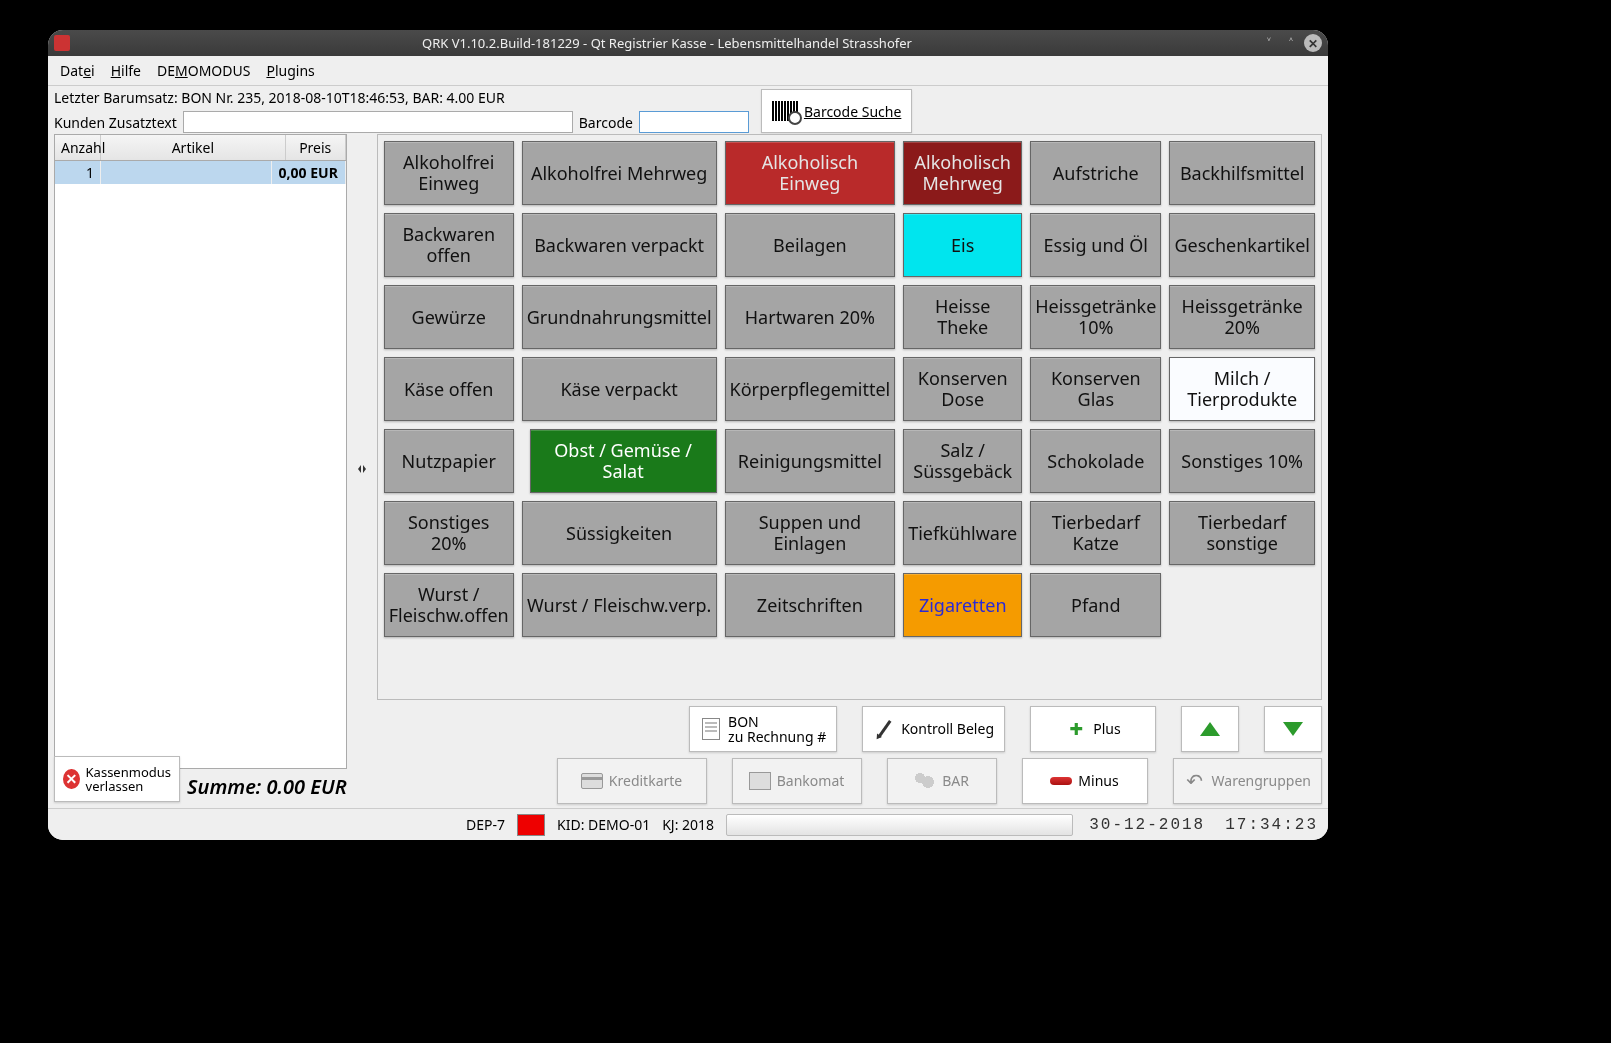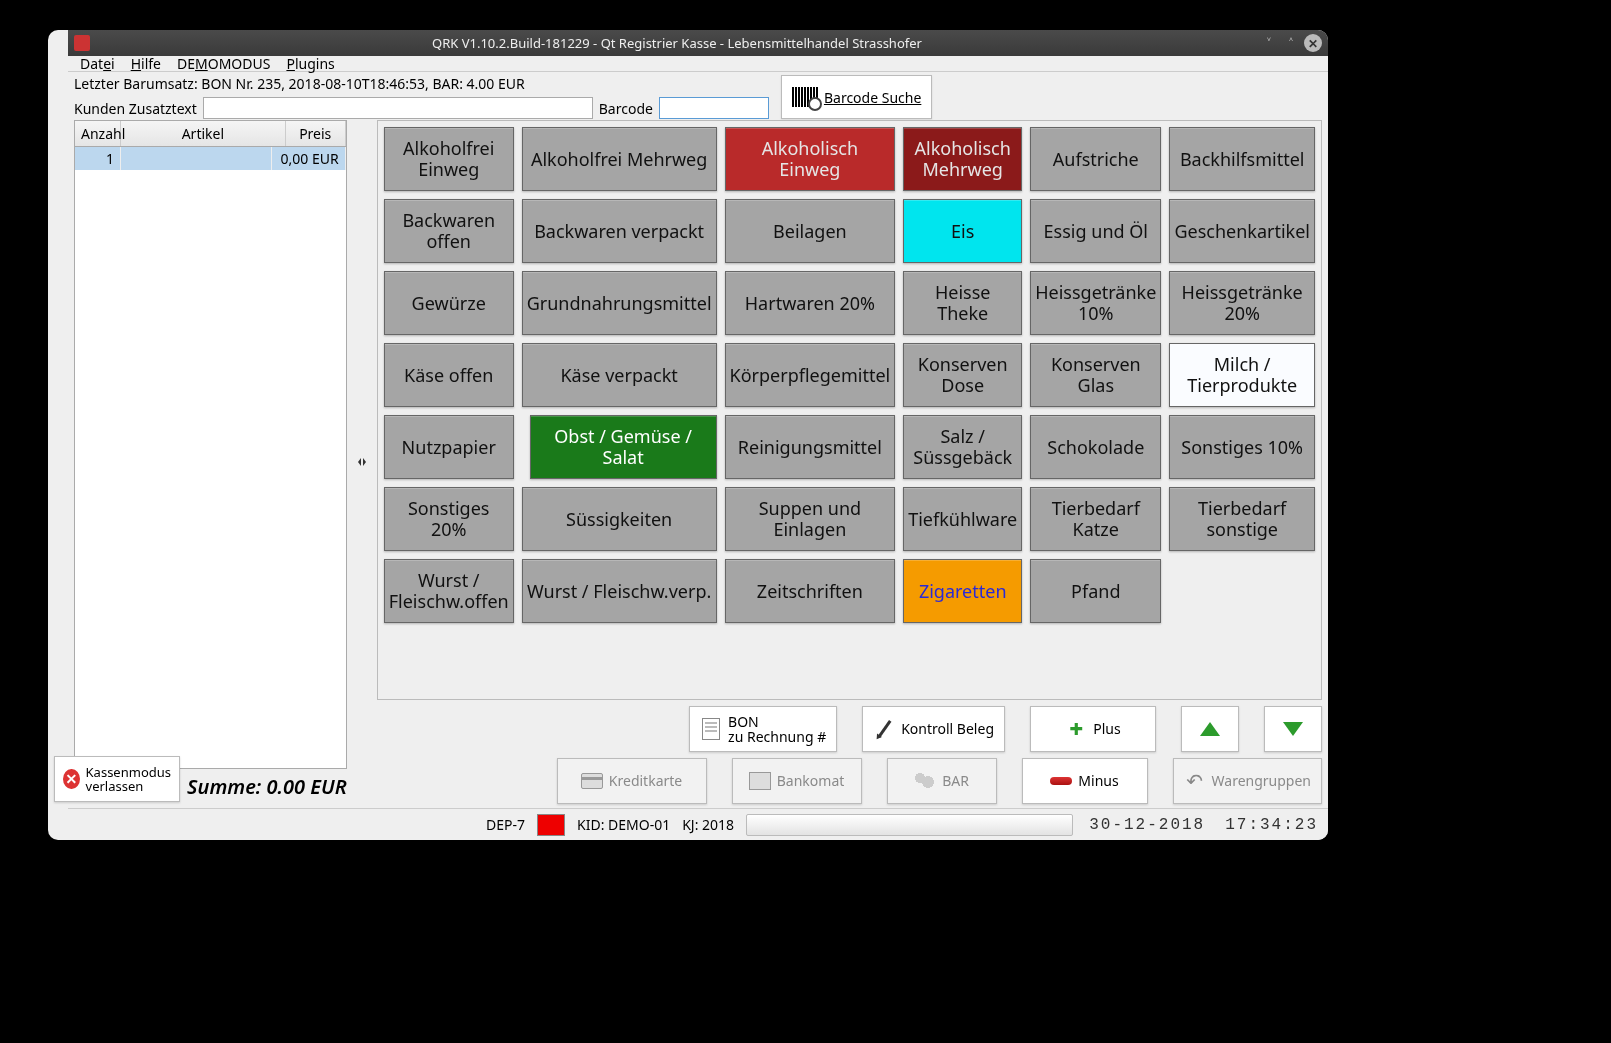--- a/index.html
+++ b/index.html
@@ -1,37 +1,37 @@
 <!DOCTYPE html>
 <html><head>
 <meta charset="utf-8">
 <style>
   * { box-sizing: border-box; font-family: "Segoe UI", "Noto Sans", Arial, sans-serif; }
   body { margin: 0; background: #000; width: 1611px; height: 1043px; position: relative; }
   
   .window {
     position: absolute; top: 30px; left: 48px; width: 1280px; height: 810px;
-    background: #efefef; border-radius: 10px; overflow: hidden;
+    background: #efefef; border-radius: 15px; overflow: hidden;
     box-shadow: 0 0 20px rgba(0,0,0,0.8);
-    display: flex; flex-direction: column; padding-left: 20px;
+    display: flex; flex-direction: column;
   }
   
   .titlebar {
     height: 26px; background: linear-gradient(#4a4a4a, #3a3a3a);
     display: flex; align-items: center; color: #eee; font-size: 13px;
     padding: 0 6px; flex-shrink: 0;
   }
   .titlebar .app-icon { width: 16px; height: 16px; background: #c33; border-radius: 2px; margin-right: 8px; }
   .titlebar .title-text { flex: 1; text-align: center; }
   .titlebar .win-btn { width: 18px; height: 18px; margin-left: 4px; border-radius: 9px; display: flex; align-items: center; justify-content: center; cursor: pointer; }
   .titlebar .win-min, .titlebar .win-max { color: #ccc; font-size: 14px; }
   .titlebar .win-close { background: #bbb; color: #333; font-size: 12px; font-weight: bold; }
   
   .menubar {
-    height: 16px; background: #efefef; border-bottom: 1px solid #ccc;
+    height: 30px; background: #efefef; border-bottom: 1px solid #ccc;
     display: flex; align-items: center; padding: 0 4px; flex-shrink: 0;
   }
   .menubar .menu-item { padding: 2px 8px; font-size: 14px; cursor: pointer; }
   .menubar .mnemonic { text-decoration: underline; }
   
   .top-info-row {
     height: 48px; padding: 2px 6px; display: flex; align-items: center;
     font-size: 14px; flex-shrink: 0; flex-wrap: wrap;
   }
   .top-info-row .last-sale { width: 100%; height: 20px; line-height: 20px; }
@@ -61,21 +61,21 @@
   .th { border-right: 1px solid #ccc; padding: 3px 6px; text-align: center; }
   .th-qty { width: 46px; }
   .th-art { flex: 1; }
   .th-price { width: 60px; }
   .table-body { flex: 1; overflow: auto; }
   .tr { display: flex; font-size: 14px; }
   .tr.selected { background: #bcd7ee; }
   .td { padding: 2px 6px; border-right: 1px solid #eee; }
   .td-qty { width: 46px; text-align: right; }
   .td-art { flex: 1; }
-  .td-price { width: 74px; text-align: right; }
+  .td-price { width: 74px; text-align: center; font-weight: bold; }
   
   .sum-row { display: flex; align-items: center; padding: 4px 0; gap: 8px; }
   .numpad-icon { width: 22px; height: 22px; display: grid; grid-template-columns: repeat(3,1fr); grid-template-rows: repeat(3,1fr); gap:1px; }
   .numpad-icon span { background:#555; }
   .sum-text { flex:1; text-align:right; font-size:20px; font-weight:600;font-style:italic; }
   
   .splitter { width: 14px; display:flex; align-items:center; justify-content:center; cursor: col-resize; }
   .splitter svg { width:14px; height:20px; }
   
   .right-pane { flex:1; display:flex; flex-direction:column; min-height:0; }

